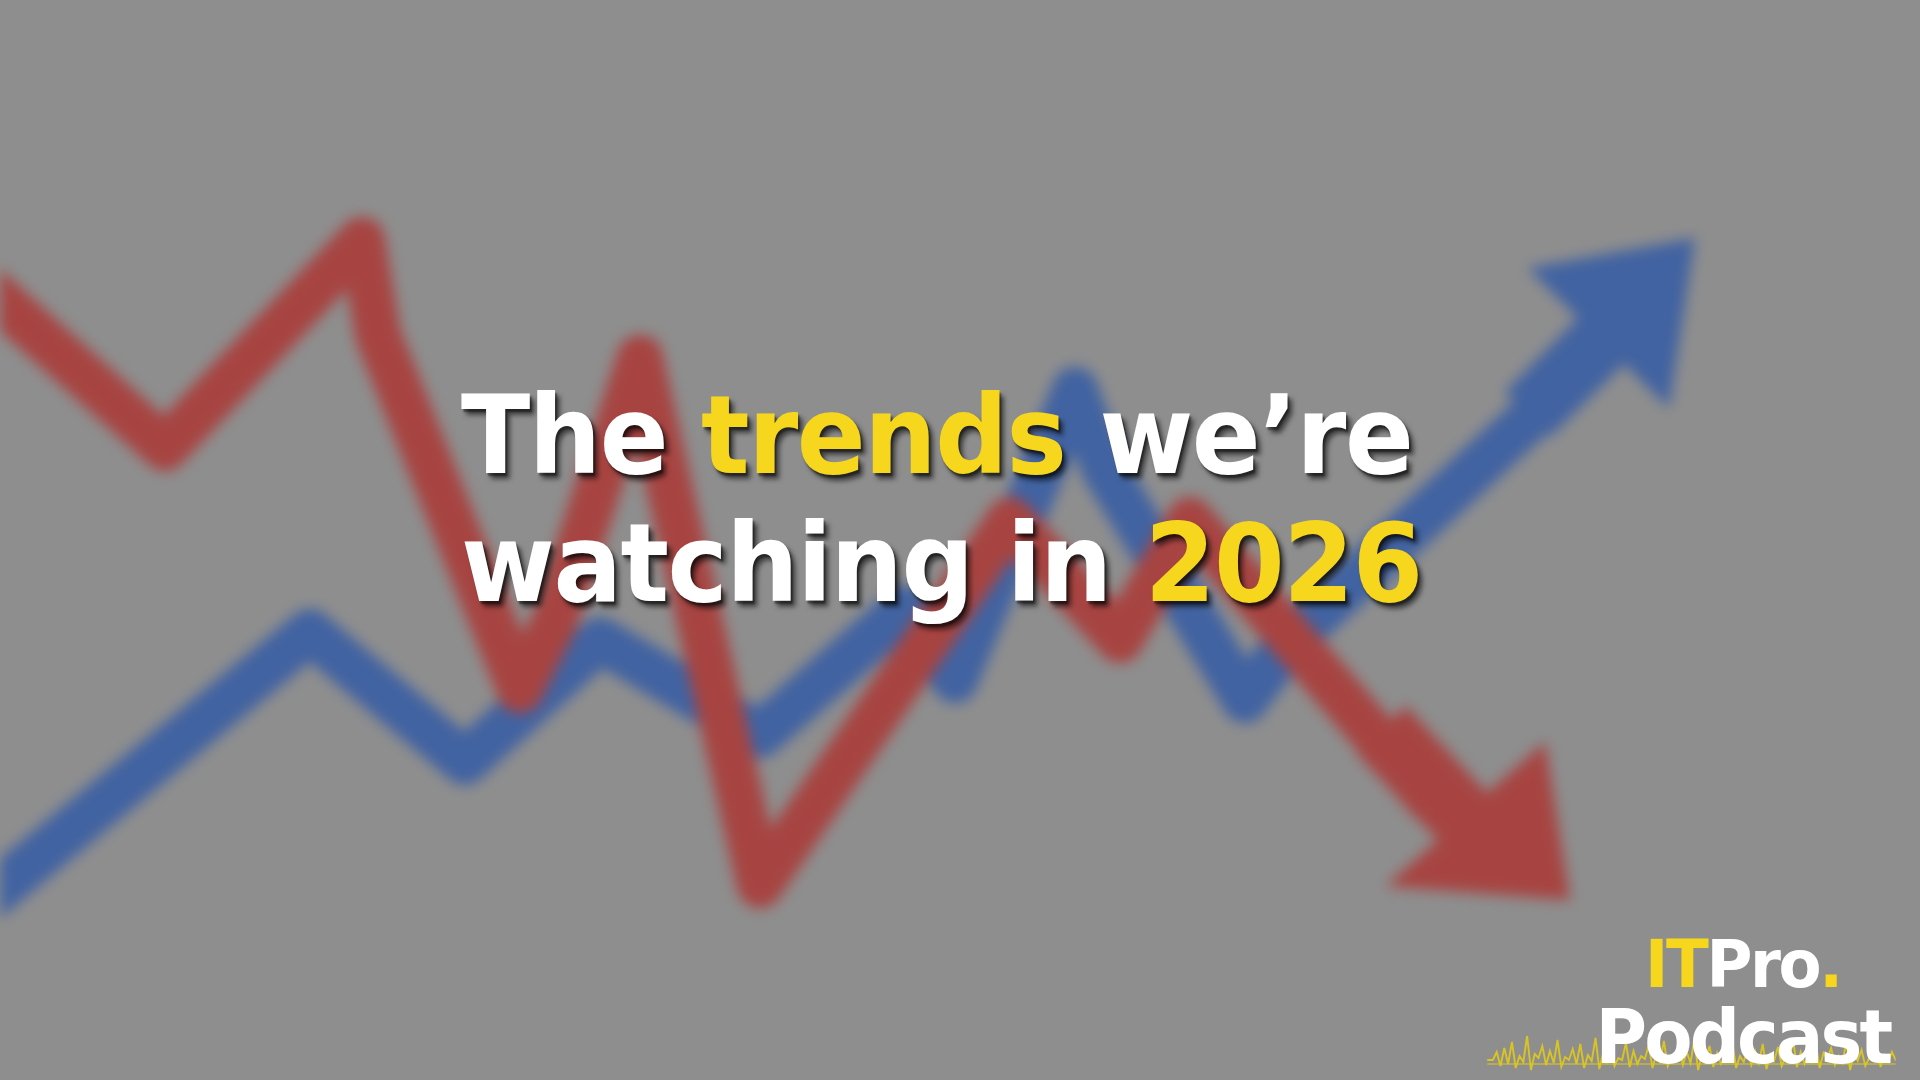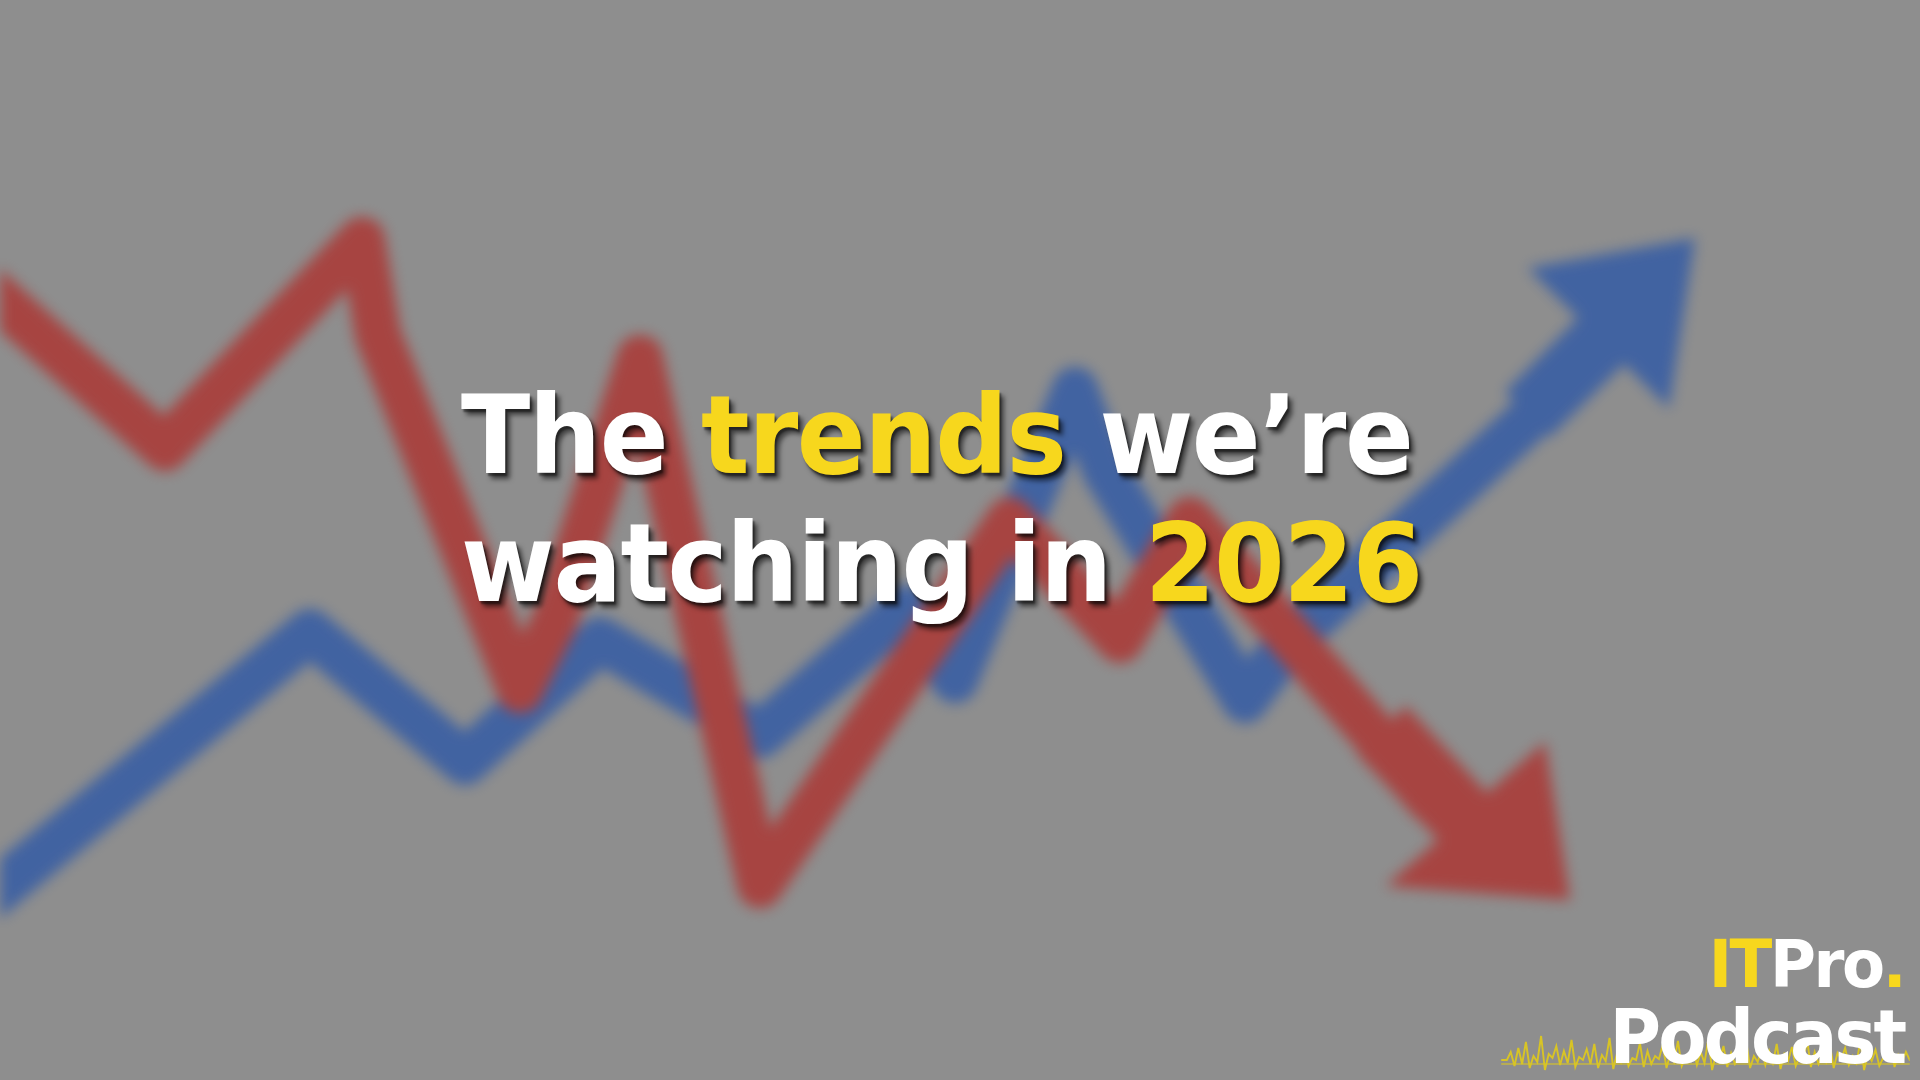--- a/index.html
+++ b/index.html
@@ -53,24 +53,24 @@
        2px 3px 2px rgba(0,0,0,0.45);
     transform:scaleX(0.94);
     transform-origin:left center;
   }
 
   .hl { color:#f7d71d; }
 
   
   #logo {
     position:absolute;
-    right:16px;
+    right:30px;
     bottom:6px;
     z-index:8;
-    text-align:right;
+    text-align:center;
     line-height:1;
   }
 
   .logo-row {
     display:block;
     font-family:"DejaVu Sans", sans-serif;
     font-weight:bold;
     font-size:66px;
     letter-spacing:-2.5px;
     white-space:nowrap;

